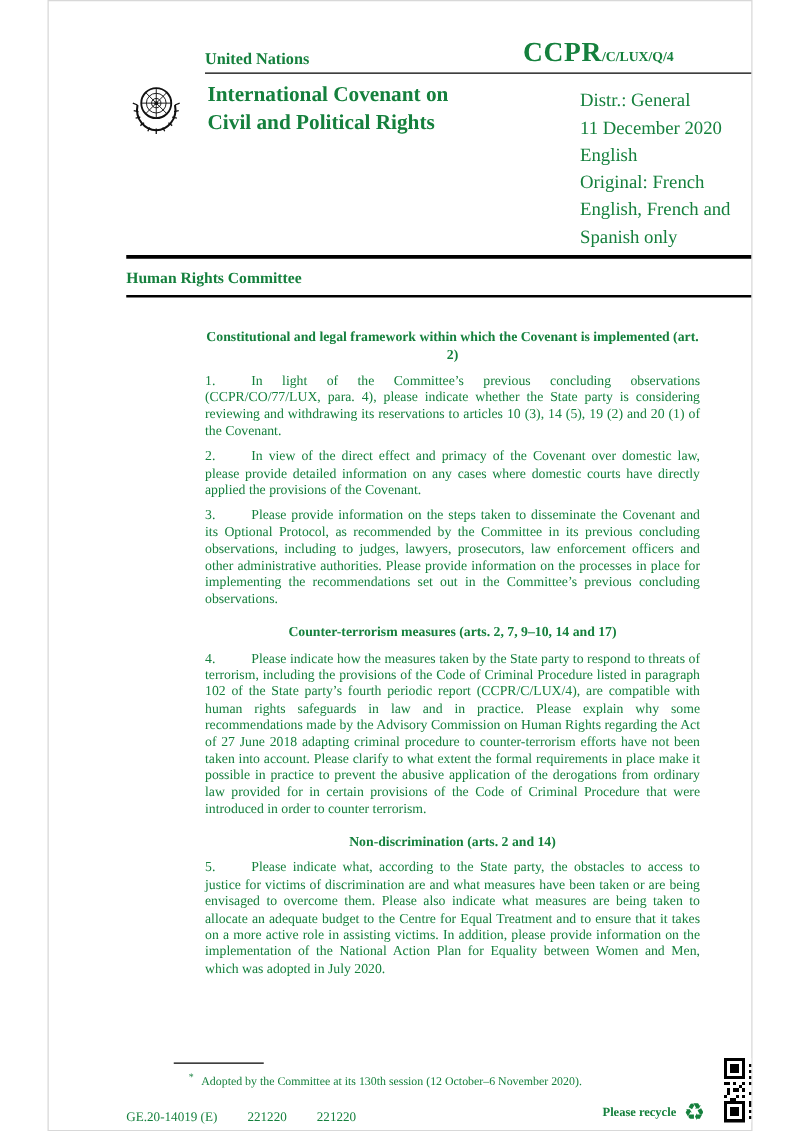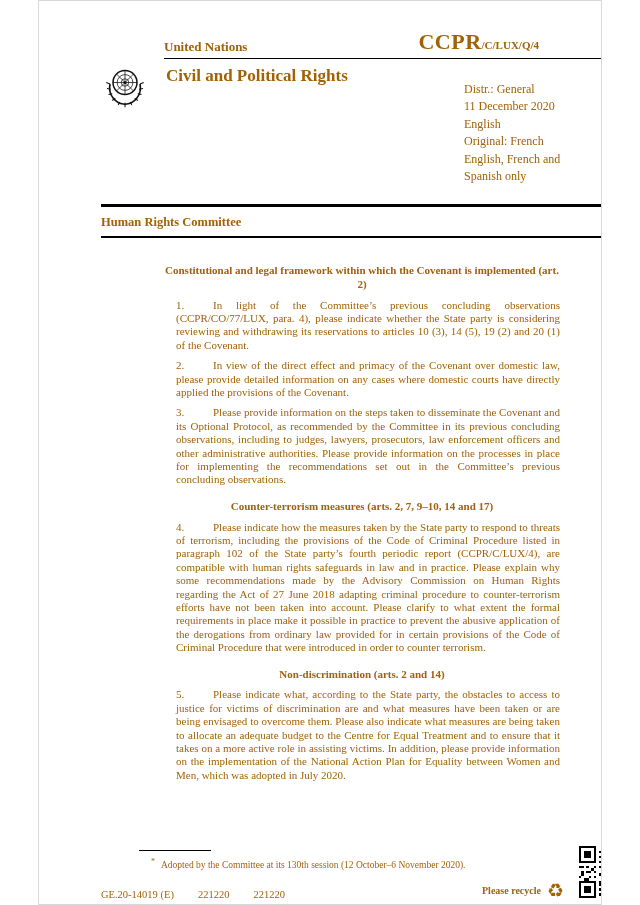--- a/index.html
+++ b/index.html
@@ -2,44 +2,44 @@
 <html><head>
 <meta charset="utf-8">
 <style>
   * { box-sizing: border-box; }
   html, body { margin: 0; padding: 0; background: #fff; }
   .page {
     position: relative;
     width: 564px; height: 905px;
     margin: 0 auto;
     background: #fff;
-    color: #a16207;
+    color: #15803d;
     font-family: "Liberation Serif", "DejaVu Serif", serif;
     overflow: hidden;
     border: 1px solid #d8d8d8;
   }
   
   .un-name { position: absolute; left: 125px; top: 38px; font-size: 13px; font-weight: bold; }
   .symbol  { position: absolute; right: 62px; top: 28px; text-align: center; font-weight: bold; white-space: nowrap; }
   .symbol .big   { font-size: 22px; letter-spacing: .5px; }
   .symbol .small { font-size: 11px; }
   .rule-thin { position: absolute; left: 125px; width: 453px; top: 57px; border-top: 1px solid #000; }
   .emblem { position: absolute; left: 62px; top: 62px; width: 48px; height: 48px; }
   .covenant { position: absolute; left: 127px; top: 64px; font-size: 17px; font-weight: bold; line-height: 1.3; }
-  .distr { position: absolute; left: 425px; top: 80px; font-size: 12px; line-height: 1.45; }
+  .distr { position: absolute; left: 425px; top: 70px; font-size: 15px; line-height: 1.45; }
   
   .rule-thick { position: absolute; left: 62px; width: 516px; top: 203px; border-top: 3px solid #000; }
   .committee  { position: absolute; left: 62px; top: 214px; font-size: 12.5px; font-weight: bold; }
   .rule-mid   { position: absolute; left: 62px; width: 516px; top: 235px; border-top: 2px solid #000; }
   
   .docbody { position: absolute; left: 125px; top: 250px; width: 396px; font-size: 11px; text-align: justify; }
   .title { margin: 0 0 16px 0; font-size: 15px; font-weight: bold; line-height: 1.28; text-align: left; }
   .title sup { font-size: 9px; }
   .docbody h2 { margin: 13px 0 7px 0; font-size: 11px; font-weight: bold; line-height: 1.25; text-align: center; }
-  .docbody p { margin: 0 0 7px 12px; line-height: 1.22; }
+  .docbody p { margin: 0 0 7px 0; line-height: 1.22; }
   .pnum { display: inline-block; width: 37px; }
   
   .fn-rule { position: absolute; left: 100px; width: 72px; top: 849px; border-top: 1px solid #000; }
   .footnote { position: absolute; left: 112px; top: 856px; width: 430px; font-size: 9.5px; }
   .footnote sup { margin-right: 6px; font-size: 8px; }
   
   .ge { position: absolute; left: 62px; top: 888px; font-size: 10.5px; white-space: nowrap; }
   .ge .gap { margin-left: 24px; }
   .recycle { position: absolute; left: 443px; top: 880px; display: flex; align-items: center; gap: 6px; }
   .recycle .r-label { font-size: 10px; font-weight: bold; }
@@ -70,20 +70,21 @@
       <g stroke="#111" fill="none" stroke-width="2.2">
         <path d="M12 28 C9 43 20 55 32 55 C44 55 55 43 52 28"></path>
       </g>
       <g stroke="#111" fill="none" stroke-width="1.4">
         <path d="M12 28 l-5 -2 M13 35 l-5 -1 M15 41 l-5 1 M19 47 l-4 3 M25 52 l-2 4 M32 53 l0 6 M39 52 l2 4 M45 47 l4 3 M49 41 l5 1 M51 35 l5 -1 M52 28 l5 -2"></path>
       </g>
     </svg>
   </div>
 
   <div class="covenant">
+    <div>International Covenant on</div>
     <div>Civil and Political Rights</div>
   </div>
 
   <div class="distr">
     <div>Distr.: General</div>
     <div>11 December 2020</div>
     <div>English</div>
     <div>Original: French</div>
     <div>English, French and Spanish only</div>
   </div>

